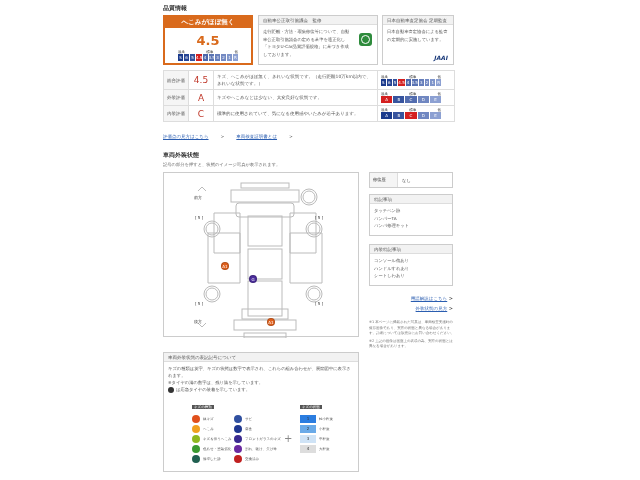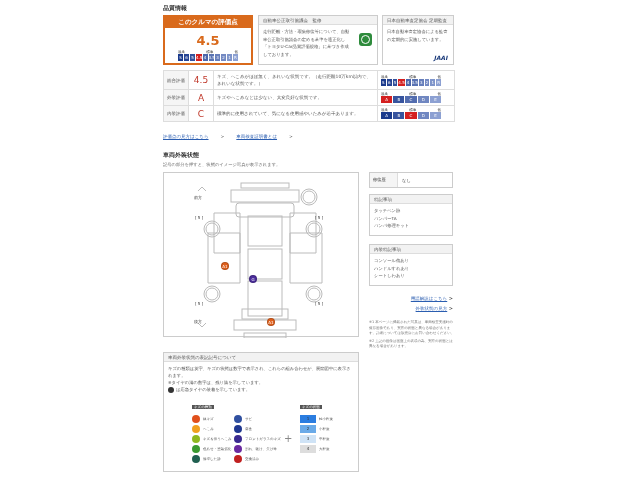--- a/index.html
+++ b/index.html
@@ -25,21 +25,21 @@
   .legend-row { display: flex; align-items: center; gap: 3px; height: 10px; font-size: 3.5px; color: #555; }
   .lg-dot { width: 8px; height: 8px; border-radius: 50%; }
   .ref { font-size: 3.5px; line-height: 5.5px; color: #777; }
 </style>
 </head>
 <body>
 
 <div class="abs sec-title" style="left:163px;top:4px;">品質情報</div>
 
 <div class="abs score-card" style="left:163px;top:15px;width:90px;height:50px;">
-  <div class="hd">このクルマの評価点</div>
+  <div class="hd">へこみがほぼ無く</div>
   <div class="big">4.5</div>
   <div style="display:flex;justify-content:space-between;width:60px;margin:2px auto 0;font-size:3.5px;color:#333;">
     <span>最高</span>
     <span>標準</span>
     <span>低</span>
   </div>
   <div class="scale" id="card-scale" style="width:60px;margin:0 auto;">
       <span style="width: 5.5px; background: rgb(26, 58, 140);">S</span>
       <span style="width: 5.5px; background: rgb(39, 69, 148);">6</span>
       <span style="width: 5.5px; background: rgb(51, 81, 156);">5</span>

